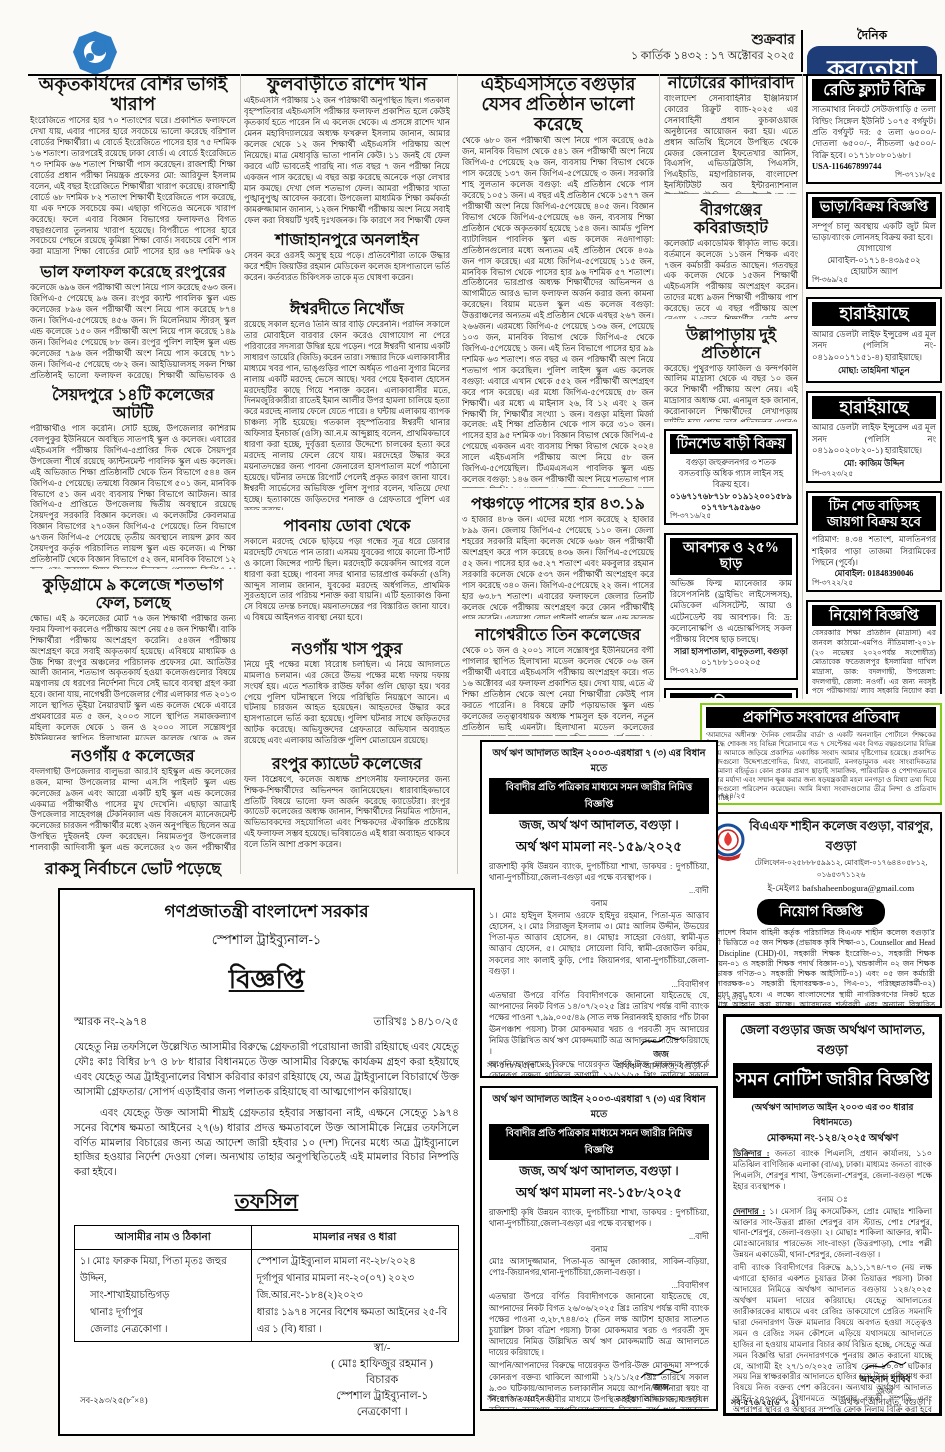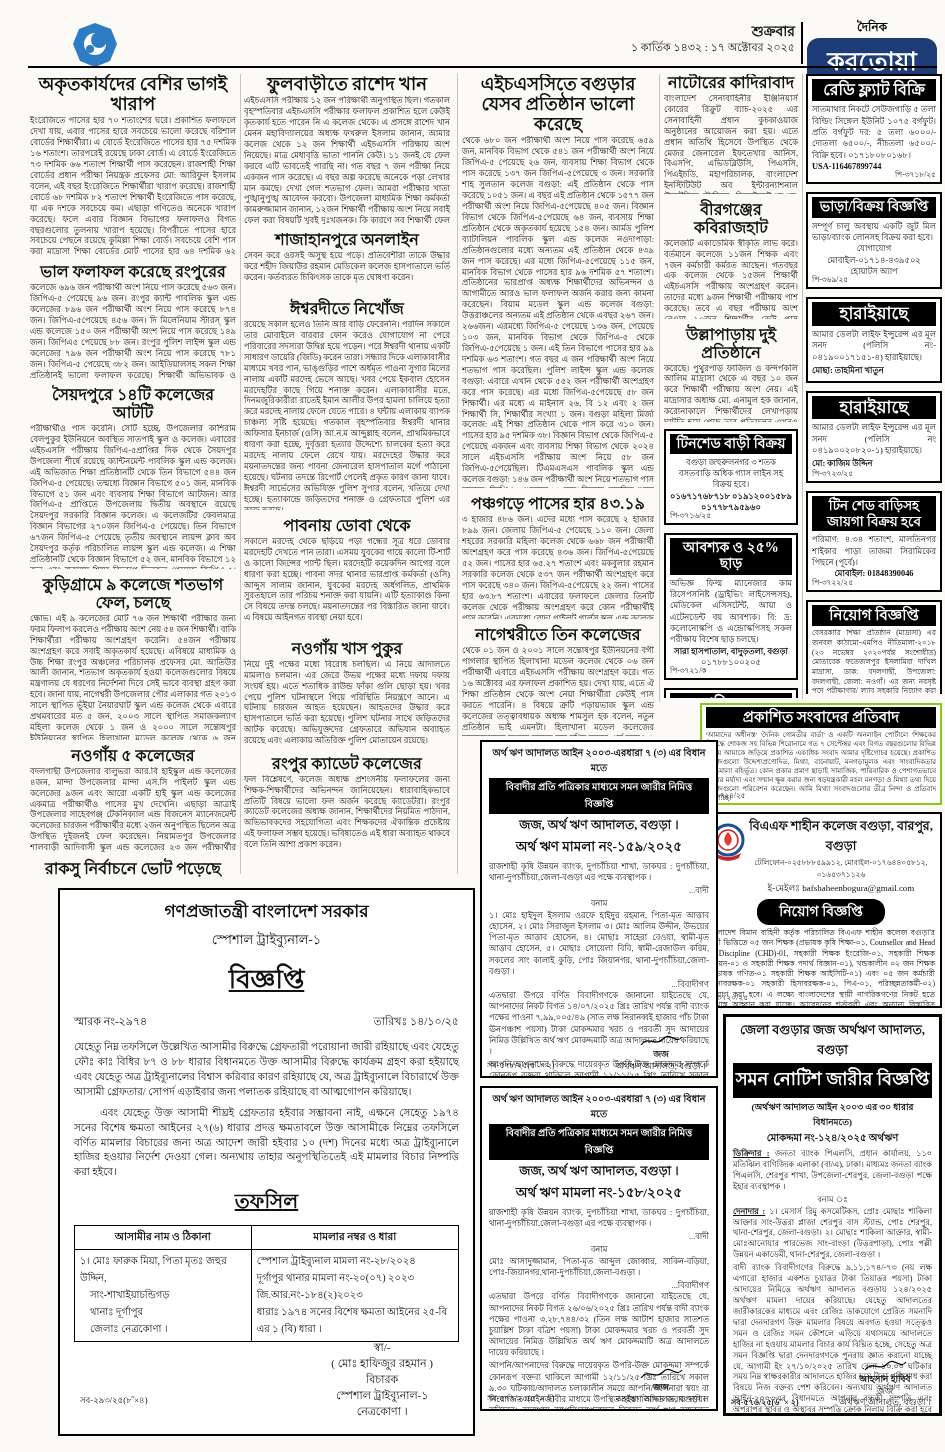--- a/index.html
+++ b/index.html
@@ -2,21 +2,21 @@
 <html><head>
 <meta charset="utf-8">
 <style>
   html,body{margin:0;padding:0;}
   body{
     width:945px;height:1452px;position:relative;
     background:#fbfaf6;color:#111;
     font-family:"Liberation Serif","DejaVu Serif",serif;
   }
   
-  #header{position:absolute;left:0;top:0;width:945px;height:66px;}
+  #header{position:absolute;left:0;top:8px;width:945px;height:66px;}
   #logo{position:absolute;left:72px;top:22px;width:46px;height:46px;}
   #dateblock{position:absolute;right:150px;top:24px;text-align:right;line-height:1.2;}
   #day{font-weight:700;font-size:14px;}
   #dateline{font-size:11px;}
   #mast-divider{position:absolute;right:142px;top:22px;width:2.5px;height:42px;background:#000;}
   #masthead{position:absolute;right:8px;top:18px;width:130px;text-align:center;}
   #mast-top{font-size:12px;font-weight:700;color:#000;}
   #mast-main{background:#1e3c78;color:#fff;font-weight:700;font-size:25px;line-height:1.2;padding:9px 2px;border-radius:12px;}
   #toprule{position:absolute;left:28px;right:8px;top:66px;height:2px;background:#000;}
 
@@ -32,21 +32,21 @@
   .hl{font-weight:700;text-align:center;font-size:16px;line-height:1.12;margin:0 0 2px;}
   .hl.big{font-size:18px;}
   .bd{font-size:8.4px;line-height:1.3;text-align:justify;margin:0 0 7px;overflow:hidden;}
 
   
   .adbox{border:2px solid #000;background:#fff;padding:3px 4px 10px;margin-bottom:8px;position:relative;}
   .adtitle{background:#000;color:#fff;font-weight:700;text-align:center;font-size:14px;line-height:1.15;padding:2px 1px;margin:0 0 3px;}
   .adbody{font-size:8.4px;line-height:1.35;text-align:justify;margin:0;}
   .adcenter{text-align:center;}
   .adref{position:absolute;left:4px;bottom:1px;font-size:7.5px;}
-  .adsig{text-align:left;font-size:8.4px;font-weight:700;margin:1px 0 0;}
+  .adsig{text-align:center;font-size:8.4px;font-weight:700;margin:1px 0 0;}
 
   
   #protest{position:absolute;left:700px;top:703px;width:242px;height:102px;border:2px solid #84cc16;background:#fff;padding:2px 4px;box-sizing:border-box;overflow:hidden;}
   #protest .adtitle{font-size:15px;}
   #protest .adbody{font-size:6.9px;line-height:1.3;}
   #protest .sig{font-size:7.4px;text-align:right;line-height:1.25;font-weight:700;}
   #protest .ref{position:absolute;left:4px;bottom:1px;font-size:7.2px;}
 
   #baf{position:absolute;left:700px;top:812px;width:242px;height:196px;border:2px solid #000;background:#fff;padding:3px 5px;box-sizing:border-box;overflow:hidden;}
   #baf .org{font-weight:700;font-size:12.5px;text-align:center;margin-left:40px;}

